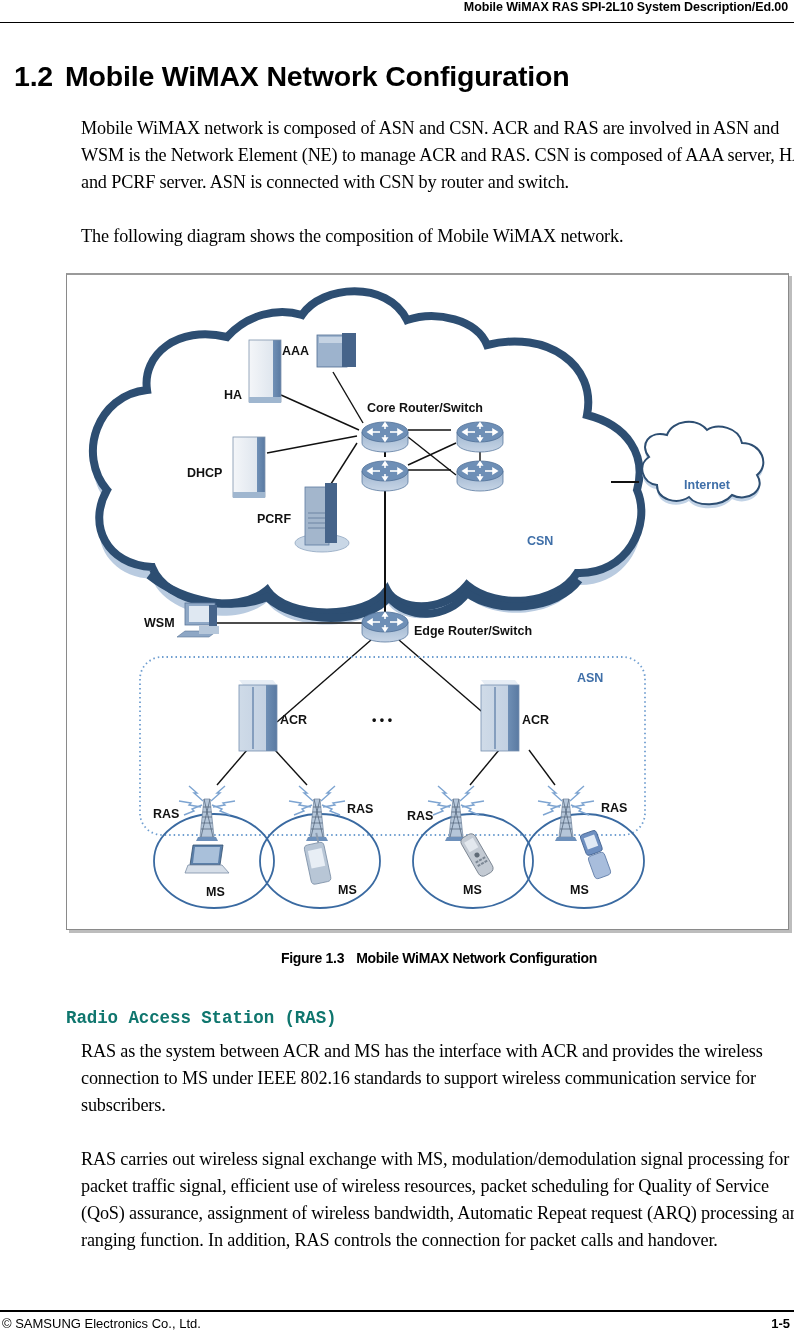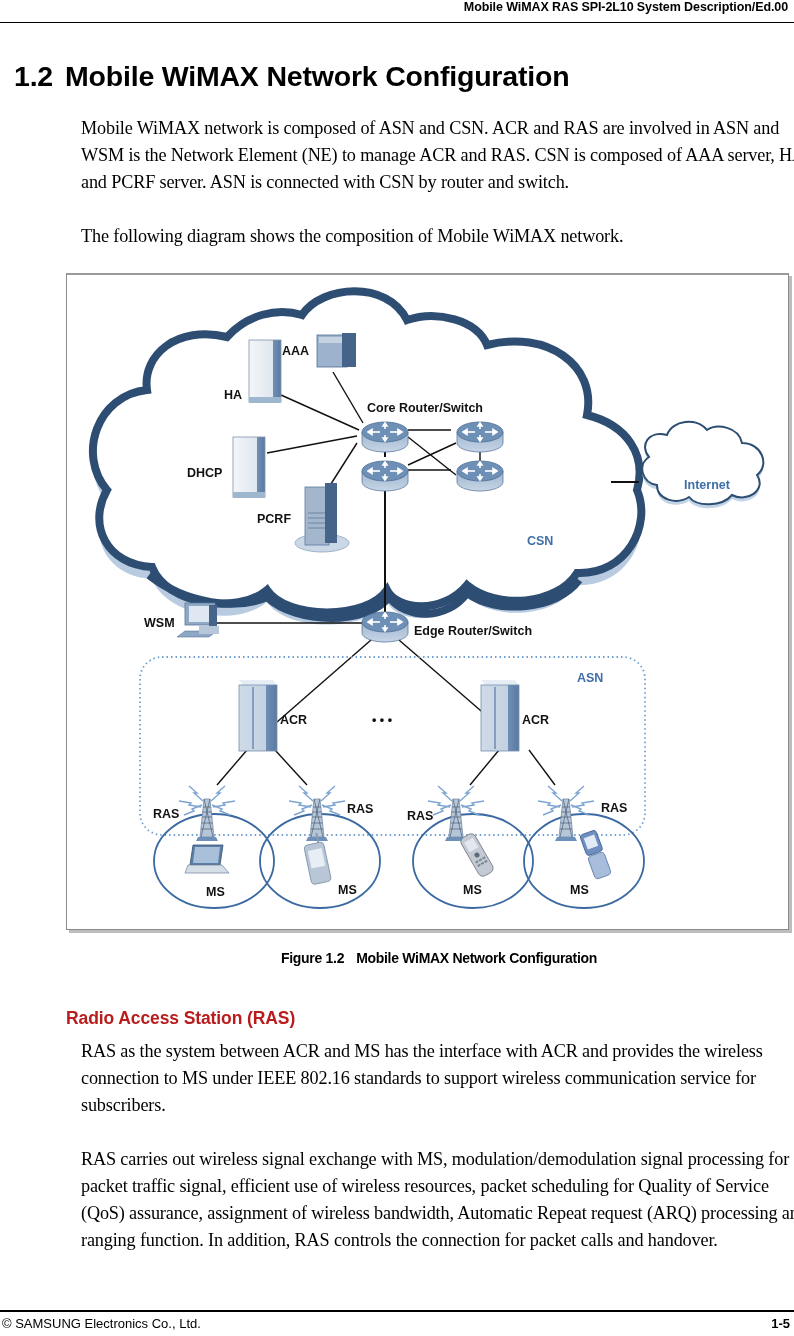--- a/index.html
+++ b/index.html
@@ -29,21 +29,21 @@
     .figure-box svg { position: absolute; left: 0; top: 0; }
     .diag-label { font-family: "Liberation Sans", sans-serif; font-weight: bold; font-size: 12.5px; fill: #111; }
     .diag-blue { font-family: "Liberation Sans", sans-serif; font-weight: bold; font-size: 12.5px; fill: #3f6fa8; }
     .figure-caption {
       position: absolute; left: 0; width: 878px; top: 950px; text-align: center;
       font-family: "Liberation Sans", sans-serif; font-weight: bold; font-size: 14px; letter-spacing: -0.3px;
     }
     .figure-caption span + span { margin-left: 12px; }
     .subsection-title {
       position: absolute; left: 66px; top: 1008px; margin: 0;
-      font-family: Liberation Sans, sans-serif; font-weight: bold; font-size: 17.5px; color: #b91c1c;
+      font-family: Liberation Mono, monospace; font-weight: bold; font-size: 17.5px; color: #0f766e;
       letter-spacing: -0.1px;
     }
     .footer-rule { position: absolute; left: 0; right: 0; top: 1310px; height: 2px; background: #000; }
     .footer-left { position: absolute; left: 2px; top: 1316px; font-family: "Liberation Sans", sans-serif; font-size: 13px; text-align: right; }
     .footer-right { position: absolute; right: 4px; top: 1316px; font-family: "Liberation Sans", sans-serif; font-size: 13px; font-weight: bold; }
   </style>
 </head>
 <body>
 
 <div class="running-header">Mobile WiMAX RAS SPI-2L10 System Description/Ed.00</div>
@@ -256,21 +256,21 @@
       <rect x="525" y="560" width="11" height="12" fill="#e1eaf5"></rect>
       <rect x="522" y="579" width="17" height="24" rx="4" fill="#a8bddc" stroke="#5d7aa6" stroke-width="0.8"></rect>
     </g>
     <text class="diag-label" x="139" y="621">MS</text>
     <text class="diag-label" x="271" y="619">MS</text>
     <text class="diag-label" x="396" y="619">MS</text>
     <text class="diag-label" x="503" y="619">MS</text>
   </svg>
 </div>
 
-<div class="figure-caption"><span>Figure 1.2</span><span>Mobile WiMAX Network Configuration</span></div>
+<div class="figure-caption"><span>Figure 1.3</span><span>Mobile WiMAX Network Configuration</span></div>
 
 <h2 class="subsection-title">Radio Access Station (RAS)</h2>
 
 <p class="body-text" style="top:1035px;">RAS as the system between ACR and MS has the interface with ACR and provides the wireless connection to MS under IEEE 802.16 standards to support wireless communication service for subscribers.</p>
 <p class="body-text" style="top:1143px;">RAS carries out wireless signal exchange with MS, modulation/demodulation signal processing for packet traffic signal, efficient use of wireless resources, packet scheduling for Quality of Service (QoS) assurance, assignment of wireless bandwidth, Automatic Repeat request (ARQ) processing and ranging function. In addition, RAS controls the connection for packet calls and handover.</p>
 
 <div class="footer-rule"></div>
 <div class="footer-left">© SAMSUNG Electronics Co., Ltd.</div>
 <div class="footer-right">1-5</div>
 

